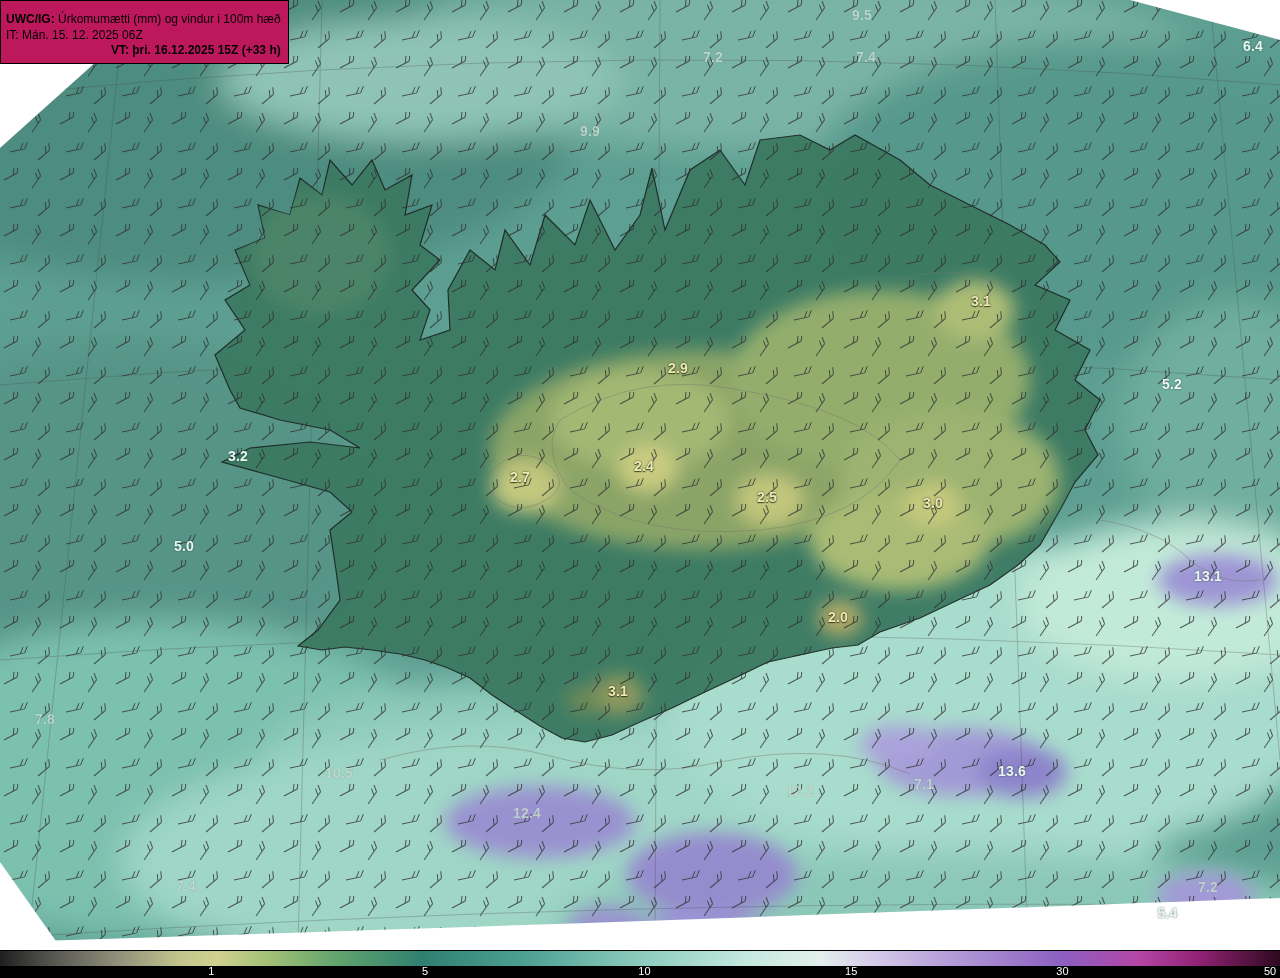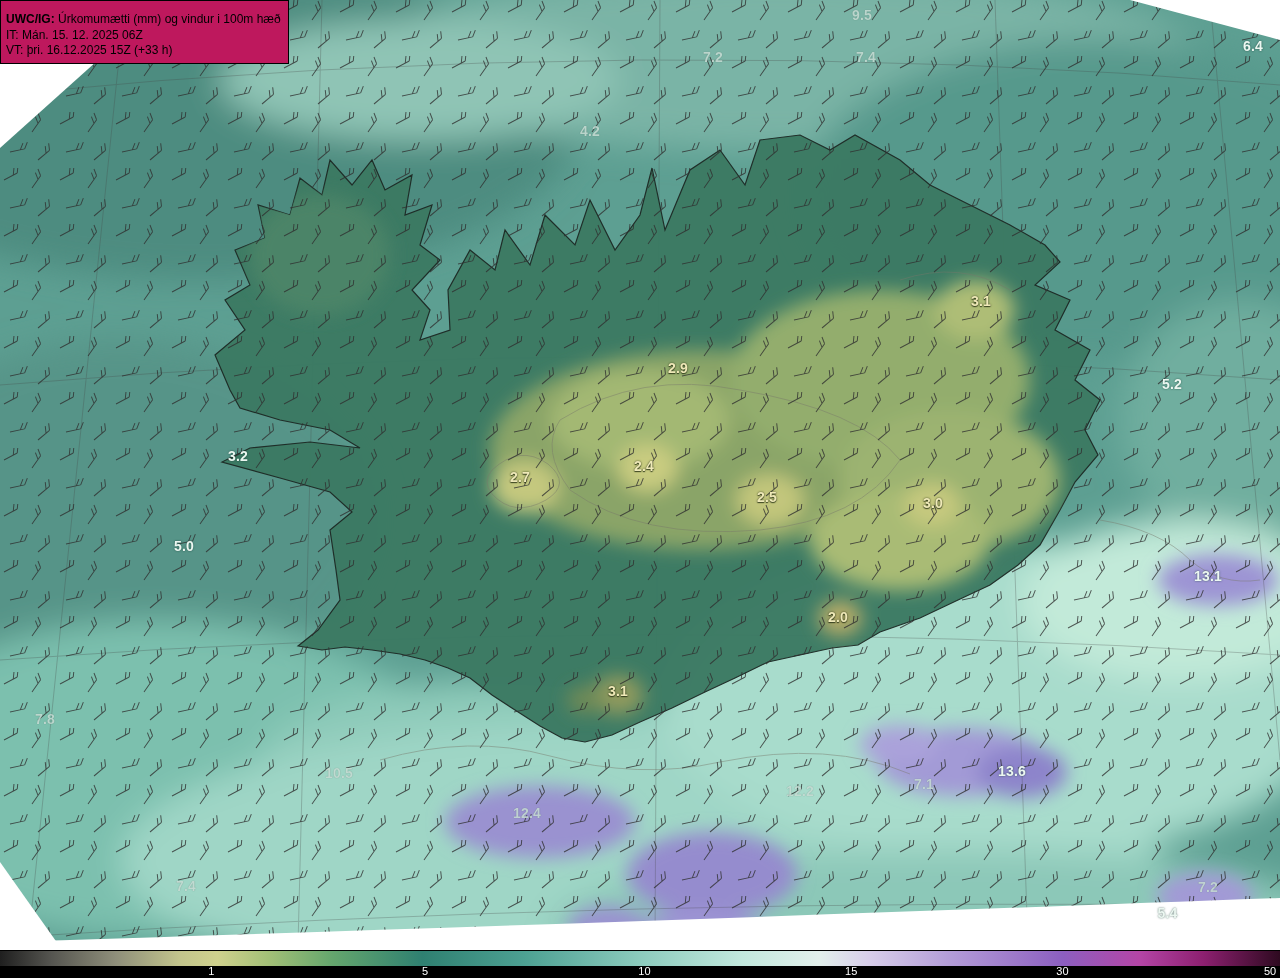--- a/index.html
+++ b/index.html
@@ -11,21 +11,21 @@
   .label-layer{position:absolute;left:0;top:0;width:1280px;height:950px;z-index:20;pointer-events:none;}
   .map-label{position:absolute;transform:translate(-50%,-50%);font-size:14px;font-weight:bold;letter-spacing:.2px;white-space:nowrap;}
   .tone-land{color:#efe9b8;text-shadow:0 0 2px rgba(40,50,20,.95),0 1px 1px rgba(40,50,20,.8);}
   .tone-bright{color:#ecf7f1;text-shadow:0 0 2px rgba(20,60,50,.75);}
   .tone-faint{color:#c6dbd3;opacity:.85;text-shadow:0 0 1px rgba(40,70,60,.5);}
 
   .header-box{position:absolute;left:0;top:0;z-index:30;background:#be185d;border:1px solid #000;
     padding:11px 7px 4px 5px;font-size:12px;line-height:1.3;min-width:258px;}
   .header-box .b{font-weight:bold;}
   .header-line{white-space:nowrap;}
-  .line3{font-weight:normal;}
+  .line3{font-weight:bold;text-align:right;}
 
   .colorbar{position:absolute;left:0;bottom:0;width:1280px;height:28px;background:#000;z-index:40;}
   .cb-bar{position:absolute;left:0;right:0;top:1px;height:15px;}
   .cb-ticks{position:absolute;left:0;right:0;top:15px;height:13px;}
   .cb-tick{position:absolute;top:0;transform:translateX(-50%);color:#fff;font-size:11px;line-height:13px;}
   .cb-tick:last-child{transform:translateX(-100%);}
 </style>
 </head>
 <body>
 
@@ -140,21 +140,21 @@
         <path d="M0 862 L58 944 L0 944 Z"></path>
         <path d="M0 942 C 400 930 900 912 1280 898 L1280 950 L0 950 Z"></path>
       </g>
     </svg>
 
     <div class="label-layer">
         <span class="map-label tone-faint" style="left: 862px; top: 15px;">9.5</span>
         <span class="map-label tone-faint" style="left: 713px; top: 57px;">7.2</span>
         <span class="map-label tone-faint" style="left: 866px; top: 57px;">7.4</span>
         <span class="map-label tone-bright" style="left: 1253px; top: 46px;">6.4</span>
-        <span class="map-label tone-faint" style="left: 590px; top: 131px;">4.2</span>
+        <span class="map-label tone-faint" style="left: 590px; top: 131px;">9.9</span>
         <span class="map-label tone-land" style="left: 981px; top: 301px;">3.1</span>
         <span class="map-label tone-land" style="left: 678px; top: 368px;">2.9</span>
         <span class="map-label tone-bright" style="left: 1172px; top: 384px;">5.2</span>
         <span class="map-label tone-bright" style="left: 238px; top: 456px;">3.2</span>
         <span class="map-label tone-land" style="left: 520px; top: 477px;">2.7</span>
         <span class="map-label tone-land" style="left: 644px; top: 466px;">2.4</span>
         <span class="map-label tone-land" style="left: 767px; top: 497px;">2.5</span>
         <span class="map-label tone-land" style="left: 933px; top: 503px;">3.0</span>
         <span class="map-label tone-bright" style="left: 157px; top: 546px; margin-left: 27px;">5.0</span>
         <span class="map-label tone-bright" style="left: 1208px; top: 576px;">13.1</span>

